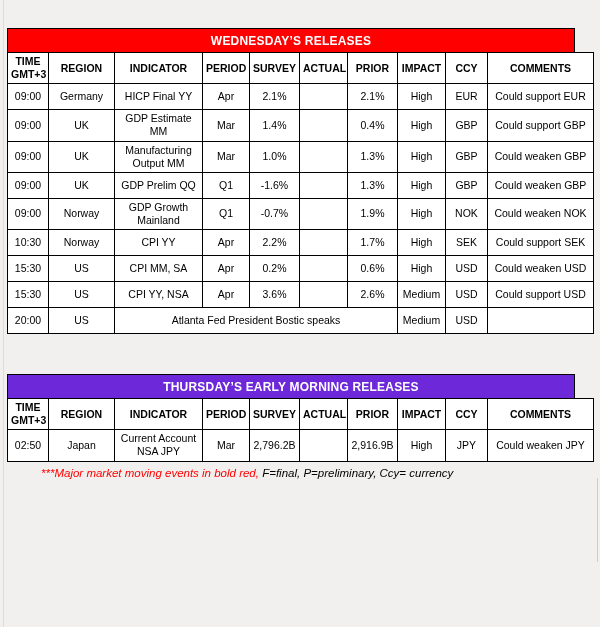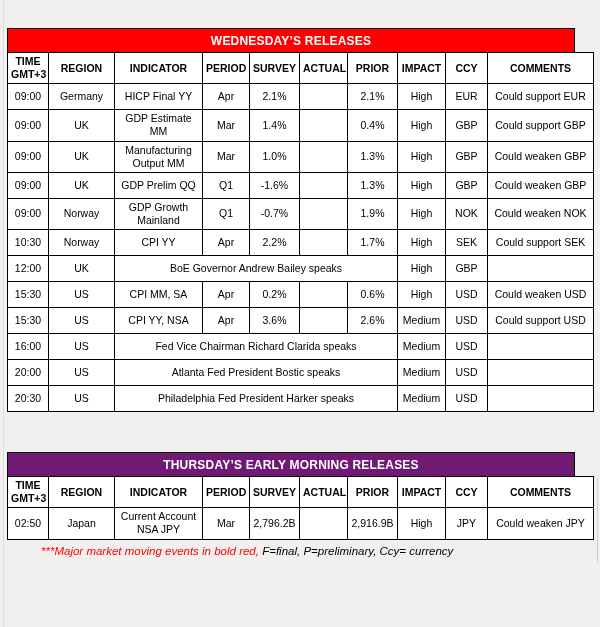--- a/index.html
+++ b/index.html
@@ -165,28 +165,20 @@
             <td class="wrap-cell">CPI YY</td>
             <td class="wrap-cell">Apr</td>
             <td>2.2%</td>
             <td></td>
             <td>1.7%</td>
             <td class="wrap-cell">High</td>
             <td>SEK</td>
             <td class="wrap-cell">Could support SEK</td>
           </tr>
           <tr>
-            <td>12:00</td>
-            <td>UK</td>
-            <td colspan="5" class="wrap-cell">BoE Governor Andrew Bailey speaks</td>
-            <td class="wrap-cell">High</td>
-            <td>GBP</td>
-            <td class="wrap-cell"></td>
-          </tr>
-          <tr>
             <td>15:30</td>
             <td>US</td>
             <td class="wrap-cell">CPI MM, SA</td>
             <td class="wrap-cell">Apr</td>
             <td>0.2%</td>
             <td></td>
             <td>0.6%</td>
             <td class="wrap-cell">High</td>
             <td>USD</td>
             <td class="wrap-cell">Could weaken USD</td>
@@ -195,53 +187,37 @@
             <td>15:30</td>
             <td>US</td>
             <td class="wrap-cell">CPI YY, NSA</td>
             <td class="wrap-cell">Apr</td>
             <td>3.6%</td>
             <td></td>
             <td>2.6%</td>
             <td class="wrap-cell">Medium</td>
             <td>USD</td>
             <td class="wrap-cell">Could support USD</td>
-          </tr>
-          <tr>
-            <td>16:00</td>
-            <td>US</td>
-            <td colspan="5" class="wrap-cell">Fed Vice Chairman Richard Clarida speaks</td>
-            <td class="wrap-cell">Medium</td>
-            <td>USD</td>
-            <td class="wrap-cell"></td>
           </tr>
           <tr>
             <td>20:00</td>
             <td>US</td>
             <td colspan="5" class="wrap-cell">Atlanta Fed President Bostic speaks</td>
             <td class="wrap-cell">Medium</td>
             <td>USD</td>
             <td class="wrap-cell"></td>
           </tr>
-          <tr>
-            <td>20:30</td>
-            <td>US</td>
-            <td colspan="5" class="wrap-cell">Philadelphia Fed President Harker speaks</td>
-            <td class="wrap-cell">Medium</td>
-            <td>USD</td>
-            <td class="wrap-cell"></td>
-          </tr>
         </tbody>
     </table>
   </section>
 
   <div class="gap"></div>
 
   <section>
-    <div class="title-bar" style="background: #701a75; text-align: center;">
+    <div class="title-bar" style="background: #6d28d9; text-align: center;">
       <span>THURSDAY’S EARLY MORNING RELEASES</span>
     </div>
     <table class="rel-table">
       <colgroup>
         <col style="width:41px">
           <col style="width:66px">
           <col style="width:88px">
         <col style="width:47px">
           <col style="width:50px">
           <col style="width:48px">

